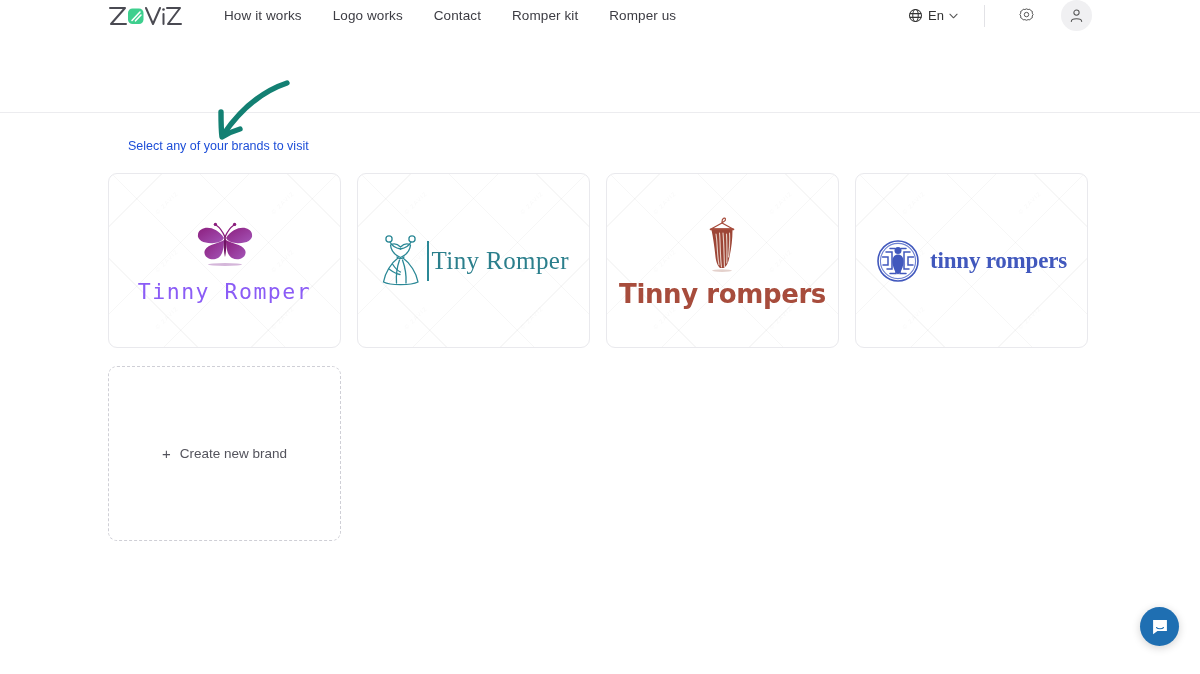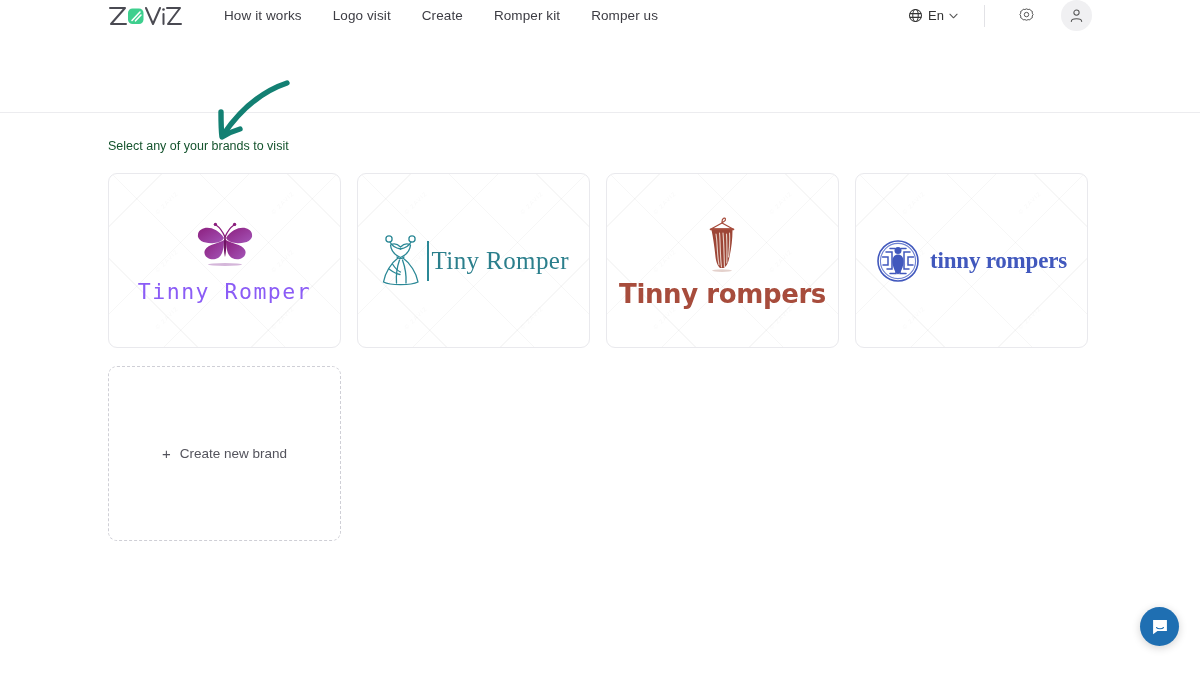--- a/index.html
+++ b/index.html
@@ -98,22 +98,23 @@
 
   .page-title {
     font-size: 23px;
     font-weight: bold;
     color: #1b1b1f;
     letter-spacing: -.2px;
     margin-bottom: 7px;
   }
   .page-sub {
     font-size: 12.5px;
-    color: #14532d;
+    color: #1d4ed8;
     margin-bottom: 20px;
+    margin-left: 20px;
   }
 
   .cards {
     display: flex;
     flex-wrap: wrap;
     gap: 18px 16px;
     width: 1000px;
   }
 
   .card {
@@ -265,22 +266,22 @@
 
         <circle cx="55.5" cy="5.5" r="1.3" fill="#4a4a52"></circle>
         <path d="M55.5 10 V20" stroke="#4a4a52" stroke-width="2" stroke-linecap="round"></path>
 
         <path d="M59 4 H72 L60 20 H73" fill="none" stroke="#4a4a52" stroke-width="2" stroke-linecap="round" stroke-linejoin="round"></path>
       </svg>
     </div>
 
     <nav class="nav">
       <div class="nav-item">How it works</div>
-      <div class="nav-item">Logo visit</div>
-      <div class="nav-item">Create</div>
+      <div class="nav-item">Logo works</div>
+      <div class="nav-item">Contact</div>
       <div class="nav-item">Romper kit</div>
       <div class="nav-item">Romper us</div>
     </nav>
 
     <div class="header-right">
 
       <div class="lang">
         <svg width="15" height="15" viewBox="0 0 16 16">
           <circle cx="8" cy="8" r="6.4" fill="none" stroke="#333" stroke-width="1.1"></circle>
           <ellipse cx="8" cy="8" rx="2.9" ry="6.4" fill="none" stroke="#333" stroke-width="1.1"></ellipse>

